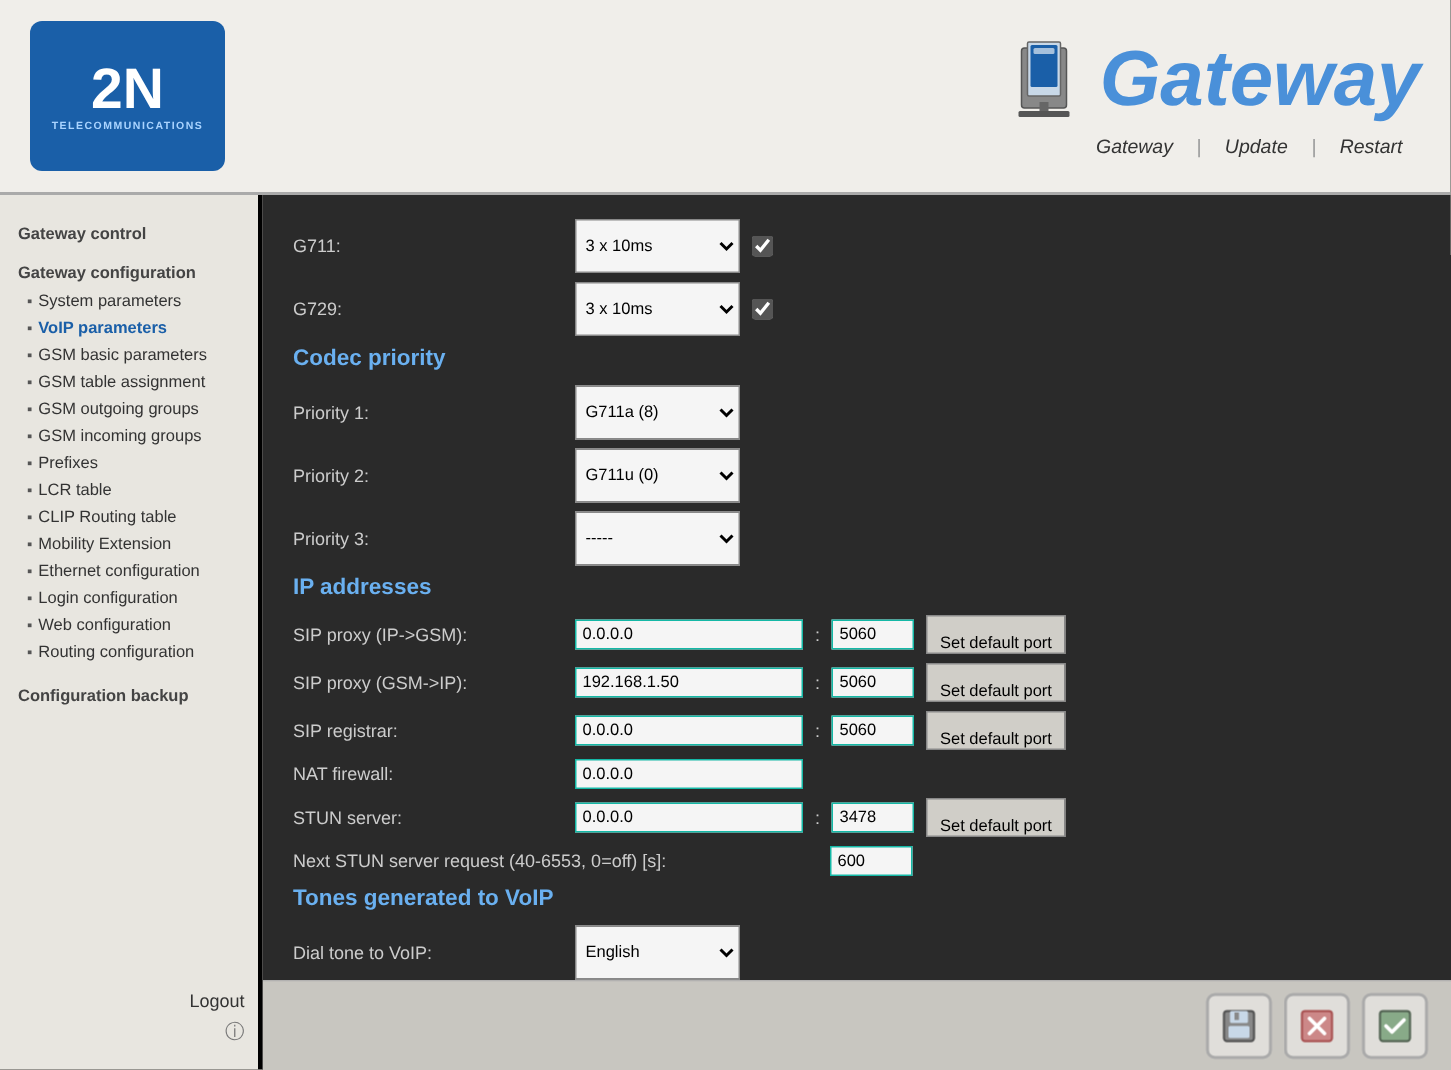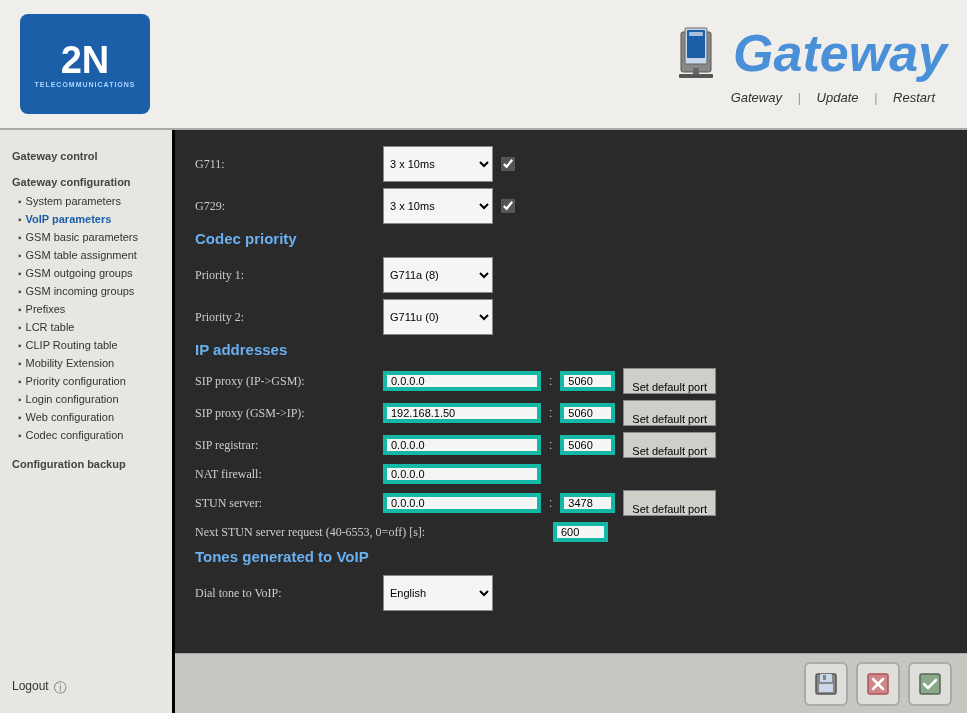--- a/index.html
+++ b/index.html
@@ -122,22 +122,23 @@
     }
     .sidebar-bottom {
       margin-top: 10px;
     }
     .logout-area {
       padding: 8px 12px;
       color: #333;
       font-size: 12px;
       cursor: pointer;
       display: flex;
-      align-items: flex-start;
+      align-items: flex-end;
       gap: 5px;
+      flex-direction: column;
     }
 
     
     .content-area {
       flex: 1;
       background: #2a2a2a;
       overflow: hidden;
       position: relative;
     }
     .content-scroll {
@@ -154,38 +155,37 @@
     .form-row {
       display: flex;
       align-items: center;
       margin-bottom: 6px;
       gap: 8px;
     }
     .form-label {
       color: #ccc;
       font-size: 12px;
       min-width: 180px;
-      font-family: Liberation Serif, serif;
     }
     .form-select {
       background: #f5f5f5;
       border: 1px solid #888;
       padding: 1px 2px;
       font-size: 11px;
       height: 36px;
       min-width: 110px;
     }
     .form-checkbox {
       width: 14px;
       height: 14px;
       accent-color: #555;
     }
     .form-input {
       background: #f5f5f5;
-      border: 4px solid #14b8a6;
+      border: 1px solid #14b8a6;
       padding: 1px 4px;
       font-size: 11px;
       height: 20px;
       min-width: 120px;
     }
     .form-input-small {
       min-width: 50px;
       max-width: 55px;
     }
     .form-button {
@@ -314,33 +314,33 @@
     <div class="sidebar-item">
       <span class="sidebar-bullet">▪</span>
       <span>CLIP Routing table</span>
     </div>
     <div class="sidebar-item">
       <span class="sidebar-bullet">▪</span>
       <span>Mobility Extension</span>
     </div>
     <div class="sidebar-item">
       <span class="sidebar-bullet">▪</span>
-      <span>Priority configuration</span>
+      <span>Ethernet configuration</span>
     </div>
     <div class="sidebar-item">
       <span class="sidebar-bullet">▪</span>
       <span>Login configuration</span>
     </div>
     <div class="sidebar-item">
       <span class="sidebar-bullet">▪</span>
       <span>Web configuration</span>
     </div>
     <div class="sidebar-item">
       <span class="sidebar-bullet">▪</span>
-      <span>Codec configuration</span>
+      <span>Routing configuration</span>
     </div>
 
     <div class="sidebar-bottom">
       <div class="sidebar-section-title">Configuration backup</div>
     </div>
 
     <div style="position: absolute; bottom: 8px; left: 0; width: 175px;">
       <div class="logout-area">
         <span>Logout</span>
         <span style="color:#777; font-size:13px;">ⓘ</span>
@@ -386,20 +386,29 @@
       <div class="form-row">
         <span class="form-label">Priority 2:</span>
         <select class="form-select">
           <option>G711a (8)</option>
           <option selected="">G711u (0)</option>
           <option>G729</option>
           <option>-----</option>
         </select>
       </div>
 
+      <div class="form-row">
+        <span class="form-label">Priority 3:</span>
+        <select class="form-select">
+          <option>G711a (8)</option>
+          <option>G711u (0)</option>
+          <option>G729</option>
+          <option selected="">-----</option>
+        </select>
+      </div>
 
       <div class="section-heading">IP addresses</div>
 
       <div class="form-row">
         <span class="form-label">SIP proxy (IP-&gt;GSM):</span>
         <input type="text" class="form-input" value="0.0.0.0" style="">
         <span class="form-colon">:</span>
         <input type="text" class="form-input form-input-small" value="5060" style="">
         <button class="form-button">Set default port</button>
       </div>

